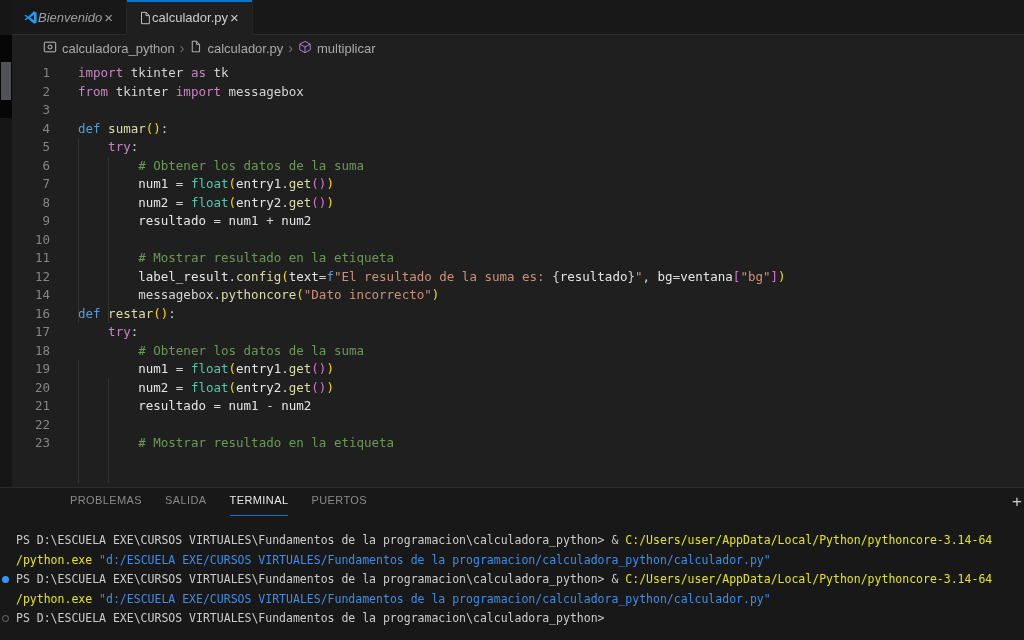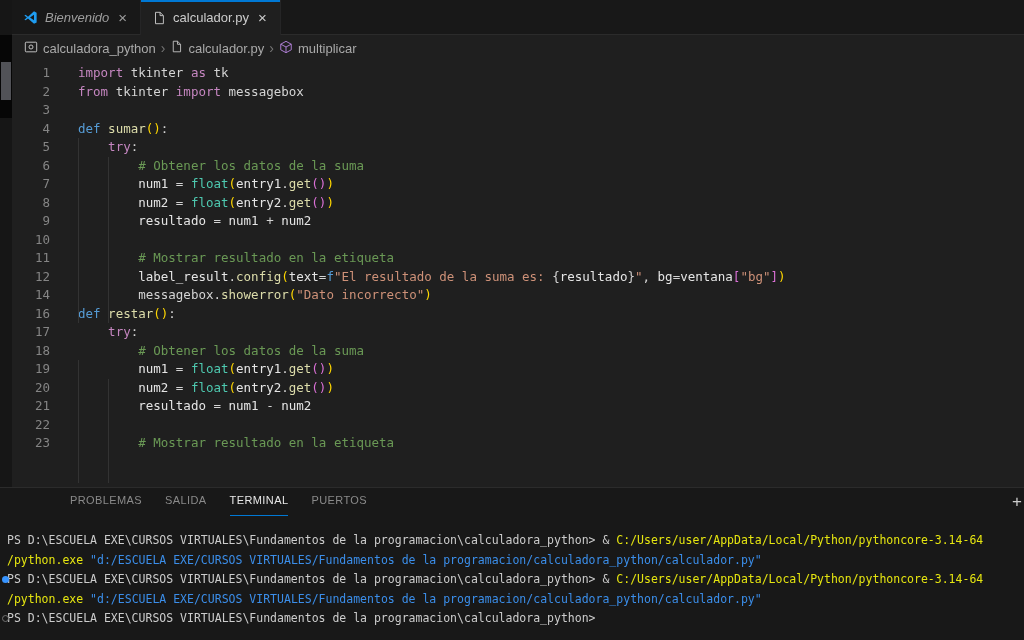--- a/index.html
+++ b/index.html
@@ -8,32 +8,32 @@
   .app { position:relative; width:1024px; height:640px; background:#1f1f1f; }
 
   
   .left-strip { position:absolute; left:0; top:0; width:12px; height:487px; background:#161616; }
   .strip-rail { position:absolute; left:0; top:35px; width:12px; height:83px; background:#060606; }
   .strip-thumb { position:absolute; left:1px; top:62px; width:10px; height:38px; background:#515257; }
 
   
   .tabbar { position:absolute; left:12px; top:0; right:0; height:35px; background:#181818;
             border-bottom:1px solid #2b2b2b; display:flex; }
-  .tab { height:35px; display:flex; align-items:center; gap:7px; padding:0 11px;
+  .tab { height:35px; display:flex; align-items:center; gap:0; padding:0 11px;
          border-right:1px solid #252526; font-size:13px; position:relative; cursor:pointer; }
   .tab.preview { color:#9d9d9d; }
   .tab.preview .tab-label { font-style:italic; }
   .tab.active { background:#1f1f1f; color:#cccccc; }
   .tab.active::before { content:""; position:absolute; left:0; top:0; right:0; height:2px; background:#0078d4; }
   .tab-close { font-size:15px; line-height:1; color:inherit; padding:0 2px; cursor:pointer; }
   .tab svg { display:block; }
 
   
   .breadcrumb { position:absolute; left:12px; top:36px; right:0; height:24px; background:#1f1f1f;
-                display:flex; align-items:center; gap:5px; padding-left:12px; font-size:13px; color:#a9a9a9; }
+                display:flex; align-items:center; gap:5px; padding-left:31px; font-size:13px; color:#a9a9a9; }
   .crumb { display:flex; align-items:center; gap:5px; cursor:pointer; }
   .crumb-sep { color:#767676; font-size:14px; }
 
   
   .editor { position:absolute; left:12px; top:60px; right:0; height:427px; background:#1f1f1f;
             overflow:hidden; font-family:"DejaVu Sans Mono", monospace; font-size:12.5px; }
   .code-lines { padding-top:4px; }
   .cl { display:flex; height:18.5px; line-height:18.5px; white-space:pre; }
   .ln { flex:none; width:38px; text-align:right; color:#858585; }
   .lc { padding-left:28px; color:#d4d4d4; }
@@ -47,21 +47,21 @@
            border-top:1px solid #2b2b2b; }
   .panel-tabs { display:flex; gap:23px; padding:6px 0 0 30px; height:28px;margin-left:40px; }
   .ptab { font-size:11px; letter-spacing:.4px; color:#8a8a8a; padding-bottom:5px; cursor:pointer;
           border-bottom:1px solid transparent; text-transform:uppercase; }
   .ptab.active { color:#e7e7e7; border-bottom-color:#0078d4; }
   .panel-add { position:absolute; top:4px; left:1012px; color:#cccccc; font-size:17px; cursor:pointer; }
 
   
   .term { position:absolute; left:0; top:43px; right:0;
           font-family:"DejaVu Sans Mono", monospace; font-size:11.5px; }
-  .trow { position:relative; height:19.5px; line-height:19.5px; padding-left:7px; white-space:pre; }
+  .trow { position:relative; height:19.5px; line-height:19.5px; padding-left:16px; white-space:pre; }
   .tw{color:#cccccc} .tyel{color:#e5e510} .tblu{color:#3b8eea}
   .dec { position:absolute; left:2px; top:6px; width:7px; height:7px; border-radius:50%; }
   .dec.filled { background:#3794ff; }
   .dec.hollow { border:1px solid #717171; }
 </style>
 </head>
 <body>
 
 <div class="app">
 
@@ -135,21 +135,21 @@
         <div class="cl"><span class="ln">3</span><span class="lc"></span></div>
         <div class="cl"><span class="ln">4</span><span class="lc"><span class="df">def</span><span class="pl"> </span><span class="fn">sumar</span><span class="b1">()</span><span class="pl">:</span></span></div>
         <div class="cl"><span class="ln">5</span><span class="lc"><span class="pl">    </span><span class="kw">try</span><span class="pl">:</span></span></div>
         <div class="cl"><span class="ln">6</span><span class="lc"><span class="pl">        </span><span class="cm"># Obtener los datos de la suma</span></span></div>
         <div class="cl"><span class="ln">7</span><span class="lc"><span class="pl">        </span><span class="vr">num1</span><span class="pl"> = </span><span class="ty">float</span><span class="b1">(</span><span class="vr">entry1</span><span class="pl">.</span><span class="fn">get</span><span class="b2">()</span><span class="b1">)</span></span></div>
         <div class="cl"><span class="ln">8</span><span class="lc"><span class="pl">        </span><span class="vr">num2</span><span class="pl"> = </span><span class="ty">float</span><span class="b1">(</span><span class="vr">entry2</span><span class="pl">.</span><span class="fn">get</span><span class="b2">()</span><span class="b1">)</span></span></div>
         <div class="cl"><span class="ln">9</span><span class="lc"><span class="pl">        </span><span class="vr">resultado</span><span class="pl"> = </span><span class="vr">num1</span><span class="pl"> + </span><span class="vr">num2</span></span></div>
         <div class="cl"><span class="ln">10</span><span class="lc"></span></div>
         <div class="cl"><span class="ln">11</span><span class="lc"><span class="pl">        </span><span class="cm"># Mostrar resultado en la etiqueta</span></span></div>
         <div class="cl"><span class="ln">12</span><span class="lc"><span class="pl">        </span><span class="vr">label_result</span><span class="pl">.</span><span class="fn">config</span><span class="b1">(</span><span class="vr">text</span><span class="pl">=</span><span class="df">f</span><span class="st">"El resultado de la suma es: </span><span class="pl">{</span><span class="vr">resultado</span><span class="pl">}</span><span class="st">"</span><span class="pl">, </span><span class="vr">bg</span><span class="pl">=</span><span class="vr">ventana</span><span class="b2">[</span><span class="st">"bg"</span><span class="b2">]</span><span class="b1">)</span></span></div>
-        <div class="cl"><span class="ln">14</span><span class="lc"><span class="pl">        </span><span class="pl">messagebox</span><span class="pl">.</span><span class="fn">showerror</span><span class="b1">(</span><span class="st">"Dato incorrecto"</span><span class="b1">)</span></span></div>
+        <div class="cl"><span class="ln">14</span><span class="lc"><span class="pl">        </span><span class="pl">messagebox</span><span class="pl">.</span><span class="fn">pythoncore</span><span class="b1">(</span><span class="st">"Dato incorrecto"</span><span class="b1">)</span></span></div>
         <div class="cl"><span class="ln">16</span><span class="lc"><span class="df">def</span><span class="pl"> </span><span class="fn">restar</span><span class="b1">()</span><span class="pl">:</span></span></div>
         <div class="cl"><span class="ln">17</span><span class="lc"><span class="pl">    </span><span class="kw">try</span><span class="pl">:</span></span></div>
         <div class="cl"><span class="ln">18</span><span class="lc"><span class="pl">        </span><span class="cm"># Obtener los datos de la suma</span></span></div>
         <div class="cl"><span class="ln">19</span><span class="lc"><span class="pl">        </span><span class="vr">num1</span><span class="pl"> = </span><span class="ty">float</span><span class="b1">(</span><span class="vr">entry1</span><span class="pl">.</span><span class="fn">get</span><span class="b2">()</span><span class="b1">)</span></span></div>
         <div class="cl"><span class="ln">20</span><span class="lc"><span class="pl">        </span><span class="vr">num2</span><span class="pl"> = </span><span class="ty">float</span><span class="b1">(</span><span class="vr">entry2</span><span class="pl">.</span><span class="fn">get</span><span class="b2">()</span><span class="b1">)</span></span></div>
         <div class="cl"><span class="ln">21</span><span class="lc"><span class="pl">        </span><span class="vr">resultado</span><span class="pl"> = </span><span class="vr">num1</span><span class="pl"> - </span><span class="vr">num2</span></span></div>
         <div class="cl"><span class="ln">22</span><span class="lc"></span></div>
         <div class="cl"><span class="ln">23</span><span class="lc"><span class="pl">        </span><span class="cm"># Mostrar resultado en la etiqueta</span></span></div>
       </div>
   </div>

